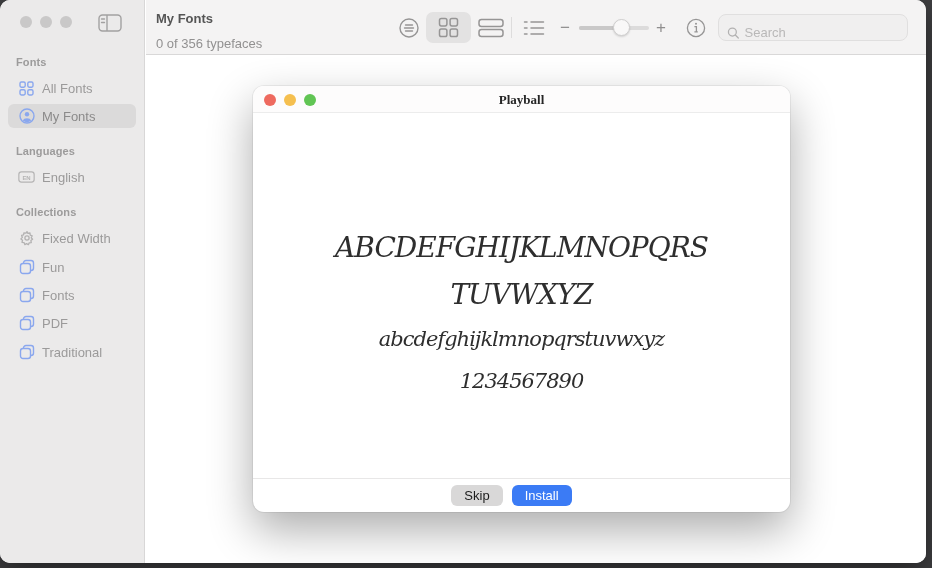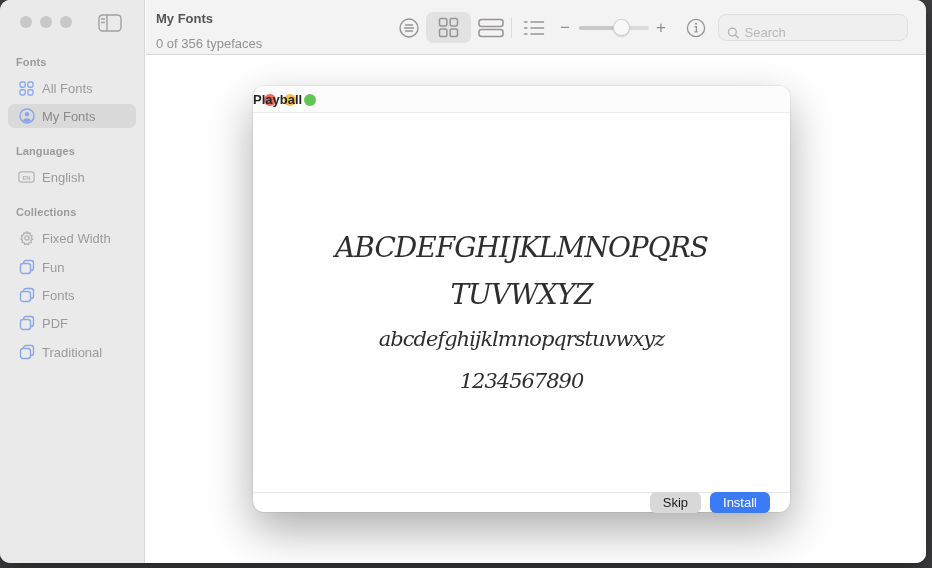--- a/index.html
+++ b/index.html
@@ -70,22 +70,22 @@
   .dialog {
     position:absolute; left:253px; top:86px; width:537px; height:426px;
     background:#fff; border-radius:11px;
     box-shadow:0 18px 45px rgba(0,0,0,.33), 0 0 0 1px rgba(0,0,0,.06);
   }
   .dlg-titlebar {
     position:absolute; left:0; right:0; top:0; height:27px;
     border-bottom:1px solid #ececec; border-radius:11px 11px 0 0; background:#fdfcfc;
   }
   .dlg-title {
-    position:absolute; left:0; right:0; top:6px; 
-    font-size:13px; font-weight:bold; color:#262626;
+    position:absolute; left:0; right:0; top:6px; text-align:center;
+    font-size:13px; font-weight:bold; color:#262626;font-family:Liberation Serif, serif;
   }
   .dlg-titlebar .traffic { top:8px; }
   .d1 { left:11px;  background:#ee6a5f; }
   .d2 { left:31px;  background:#f5bf4f; }
   .d3 { left:51px;  background:#61c554; }
   .dlg-select {
     position:absolute; left:32px; top:41px; width:470px; height:22px;
     background:#fff; border:1px solid #d2d1d1; border-radius:6px;
     box-shadow:0 .5px 2px rgba(0,0,0,.12);
     display:flex; align-items:center; padding-left:9px;
@@ -98,23 +98,23 @@
   }
   .preview {
     position:absolute; left:10px; right:10px; top:63px; bottom:35px;
     display:flex; flex-direction:column; align-items:center; justify-content:center;
     font-family:"DejaVu Serif","Liberation Serif",serif; font-style:italic;
     color:#2e2e2e; text-align:center;
   }
   .pl-upper { font-size:28px; line-height:47px; letter-spacing:-1px; }
   .pl-lower { font-size:21px; line-height:42px; letter-spacing:-1px; }
   .dlg-footer {
-    position:absolute; left:0; right:0; bottom:0; height:20px;
+    position:absolute; left:0; right:0; bottom:0; height:34px;
     border-top:1px solid #e8e7e7; border-radius:0 0 11px 11px;
-    display:flex; align-items:center; justify-content:flex-end; gap:9px; padding-right:20px;
+    display:flex; align-items:center; justify-content:center; gap:9px; padding-right:20px;
   }
   .btn {
     height:21px; border-radius:6px; border:none; font-size:13px;
     padding:0 13px; font-family:inherit; display:flex; align-items:center;
   }
   .btn-skip { background:#d9d8d8; color:#1c1c1c; }
   .btn-install { background:#3b7bf5; color:#fff; }
   svg { display:block; }
 </style>
 </head>

